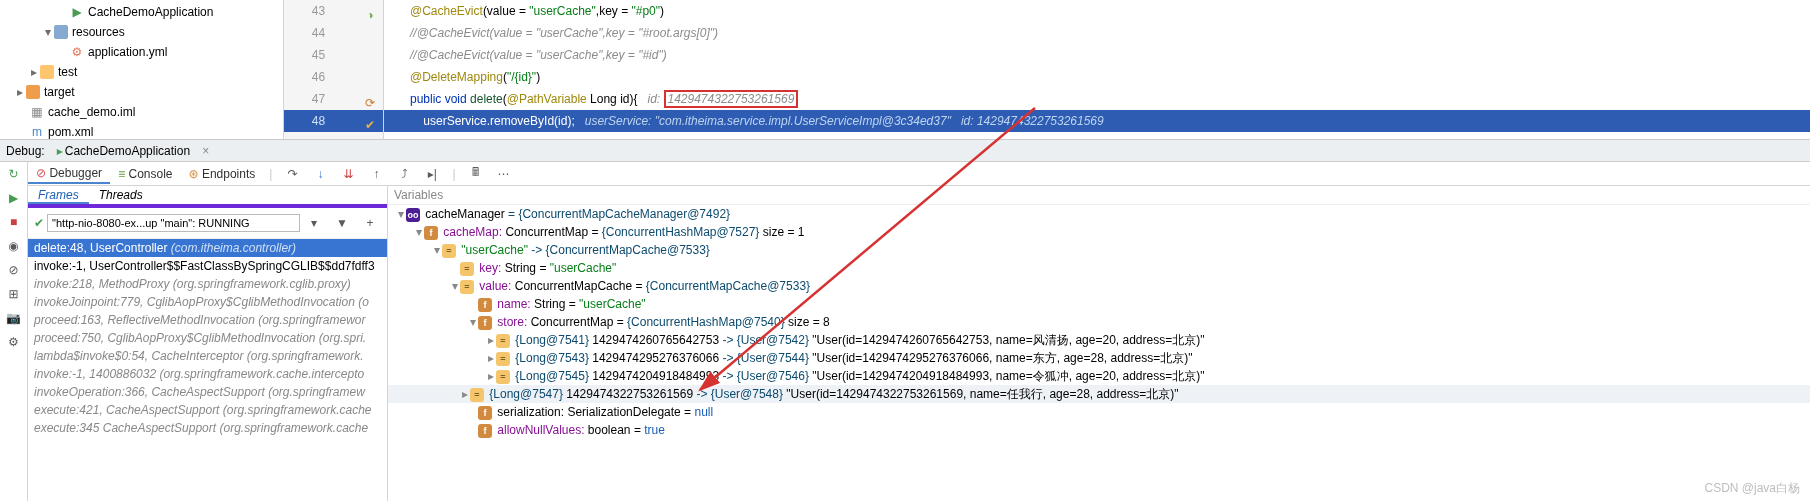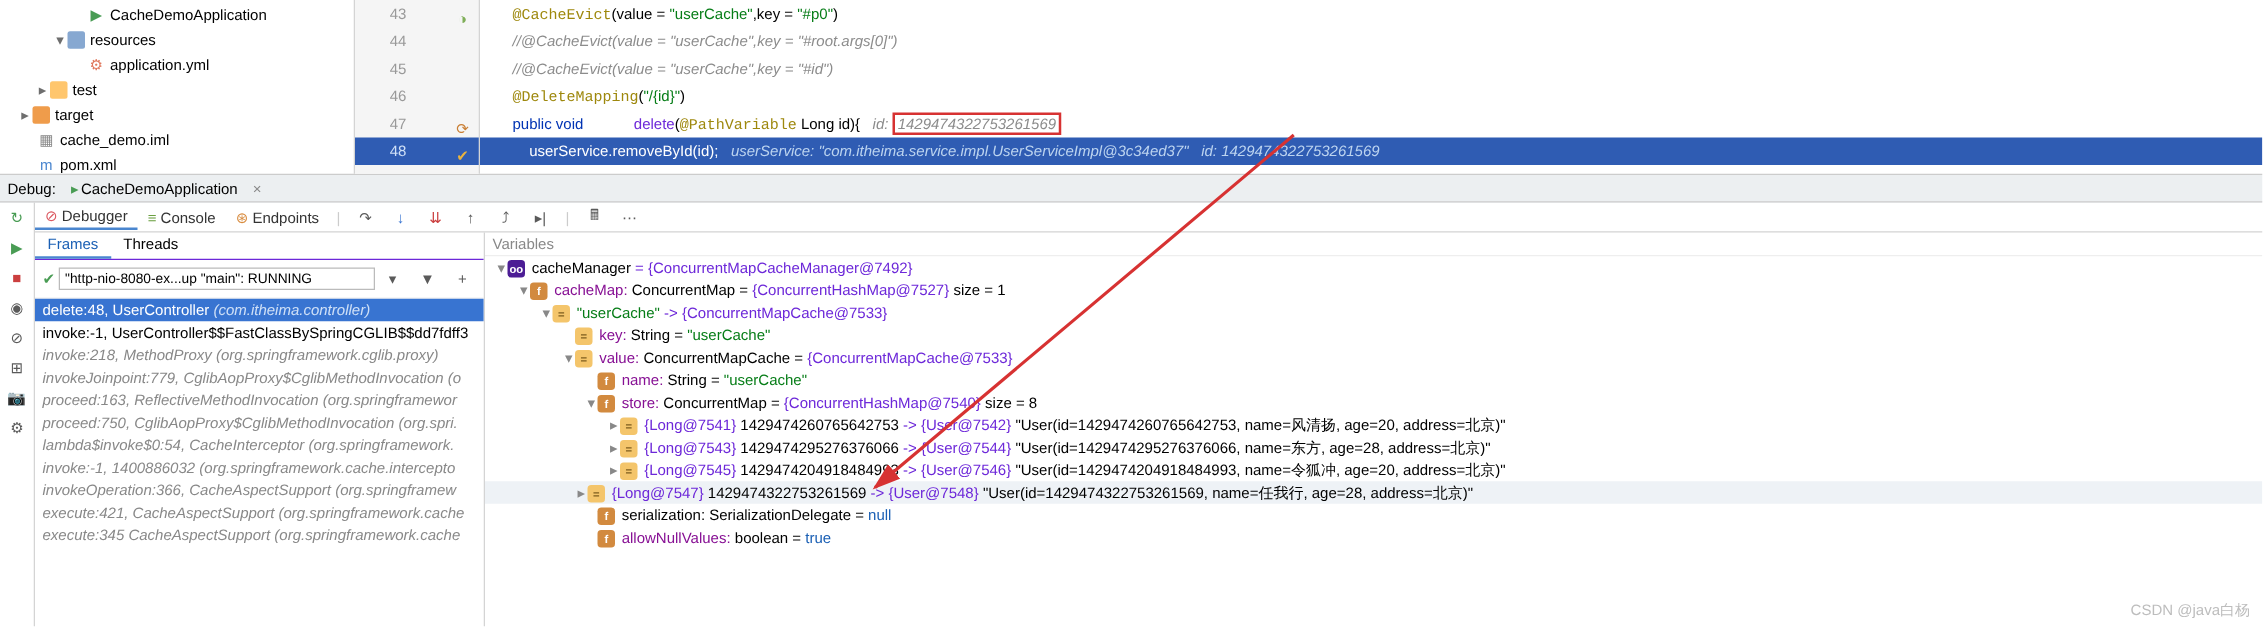--- a/index.html
+++ b/index.html
@@ -14,58 +14,58 @@
 .ico-folder-blue { background:#87a8d1; }
 .ico-yml { color:#e07a5f; }
 .ico-file { color:#888; }
 .gray { color:#888; font-style:italic; }
 .gutter { width:100px; background:#f5f5f5; border-right:1px solid #d4d4d4; text-align:right; color:#999; font-family:"JetBrains Mono",Consolas,monospace; font-size:12px; }
 .gline { height:22px; line-height:22px; padding-right:30px; position:relative;text-align:center; }
 .gicon { position:absolute; right:6px; top:4px; width:14px; height:14px; }
 .code { flex:1; font-family:"JetBrains Mono",Consolas,monospace; font-size:13px; overflow:hidden; }
 .cline { height:22px; line-height:22px; white-space:pre; padding-left:26px; }
 .kw { color:#0033b3; }
-.anno { color:#9e880d;font-family:Liberation Mono, monospace; }
+.anno { color:#9e880d; }
 .str { color:#067d17; }
-.mth { color:#6d28d9;margin-left:37px; }
+.mth { color:#14532d; }
 .cmt { color:#8c8c8c; font-style:italic; }
 .hlbox { border:2px solid #d73232; padding:0 2px; }
 .exec { background:#2f5cb3; color:#fff; }
 .exec .cmt { color:#bcd4f0; }
 .debug-tab { display:flex; align-items:center; height:22px; border-bottom:1px solid #ccc; background:#eceff1; padding-left:6px; }
 .debug-tab span { margin-right:12px; }
 .close-x { color:#888; cursor:pointer; }
 .toolbar { display:flex; align-items:center; height:24px; border-bottom:1px solid #d4d4d4; }
 .left-tool { width:28px; display:flex; flex-direction:column; align-items:center; border-right:1px solid #d4d4d4; }
 .tbtn { width:20px; height:20px; margin:2px 4px; display:inline-flex; align-items:center; justify-content:center; cursor:pointer; color:#5a5a5a; border-radius:3px; }
 .tablink { padding:2px 8px; color:#333; cursor:pointer; }
 .tablink.active { border-bottom:2px solid #4a86cf; }
 .body-panels { display:flex; height:315px; }
 .frames-panel { width:360px; border-right:1px solid #d4d4d4; display:flex; }
 .frames-inner { flex:1; overflow:hidden; }
-.ftabs { display:flex; border-bottom:1px solid #6d28d9; height:22px; }
+.ftabs { display:flex; border-bottom:4px solid #6d28d9; height:22px;font-style:italic; }
 .ftab { padding:2px 10px; cursor:pointer; }
 .ftab.active { color:#1a5fb4; border-bottom:2px solid #4a86cf; }
 .thread-sel { display:flex; align-items:center; padding:3px; border-bottom:1px solid #eee; }
 .thread-input { flex:1; border:1px solid #bbb; padding:2px 4px; background:#fff; font-size:11px; }
 .frow { padding:2px 6px; white-space:nowrap; overflow:hidden; text-overflow:ellipsis; cursor:pointer; }
 .frow.sel { background:#3874d1; color:#fff; }
 .frow.sel .gray { color:#cfe0f7; }
 .vars-panel { flex:1; overflow:auto; position:relative; }
 .vhdr { padding:2px 6px; color:#888; border-bottom:1px solid #eee; }
 .vrow { white-space:nowrap; height:18px; line-height:18px; }
 .vrow .tri2 { color:#888; display:inline-block; width:10px; text-align:center; }
 .badge { display:inline-block; width:14px; height:14px; border-radius:3px; font-size:9px; line-height:14px; text-align:center; font-weight:bold; margin-right:2px; }
 .b-oo { background:#4c1d95; color:#fff; }
 .b-f { background:#d28a3f; color:#fff; }
 .b-eq { background:#f4c56b; color:#806020; }
 .red { color:#000000; }
 .blue { color:#1a5fb4; }
 .purple { color:#871094; }
-.dgray { color:#6d28d9; }
+.dgray { color:#0c4a6e; }
 .watermark { position:absolute; right:10px; bottom:6px; color:#bdbdbd; font-size:12px; }
 svg.arrow { position:absolute; pointer-events:none; z-index:50; }
 </style>
 </head>
 <body>
 
 <div class="top">
   <div class="proj-tree">
     <div class="tree-item" style="padding-left:70px">
         <span class="ico ico-play">▶</span>

